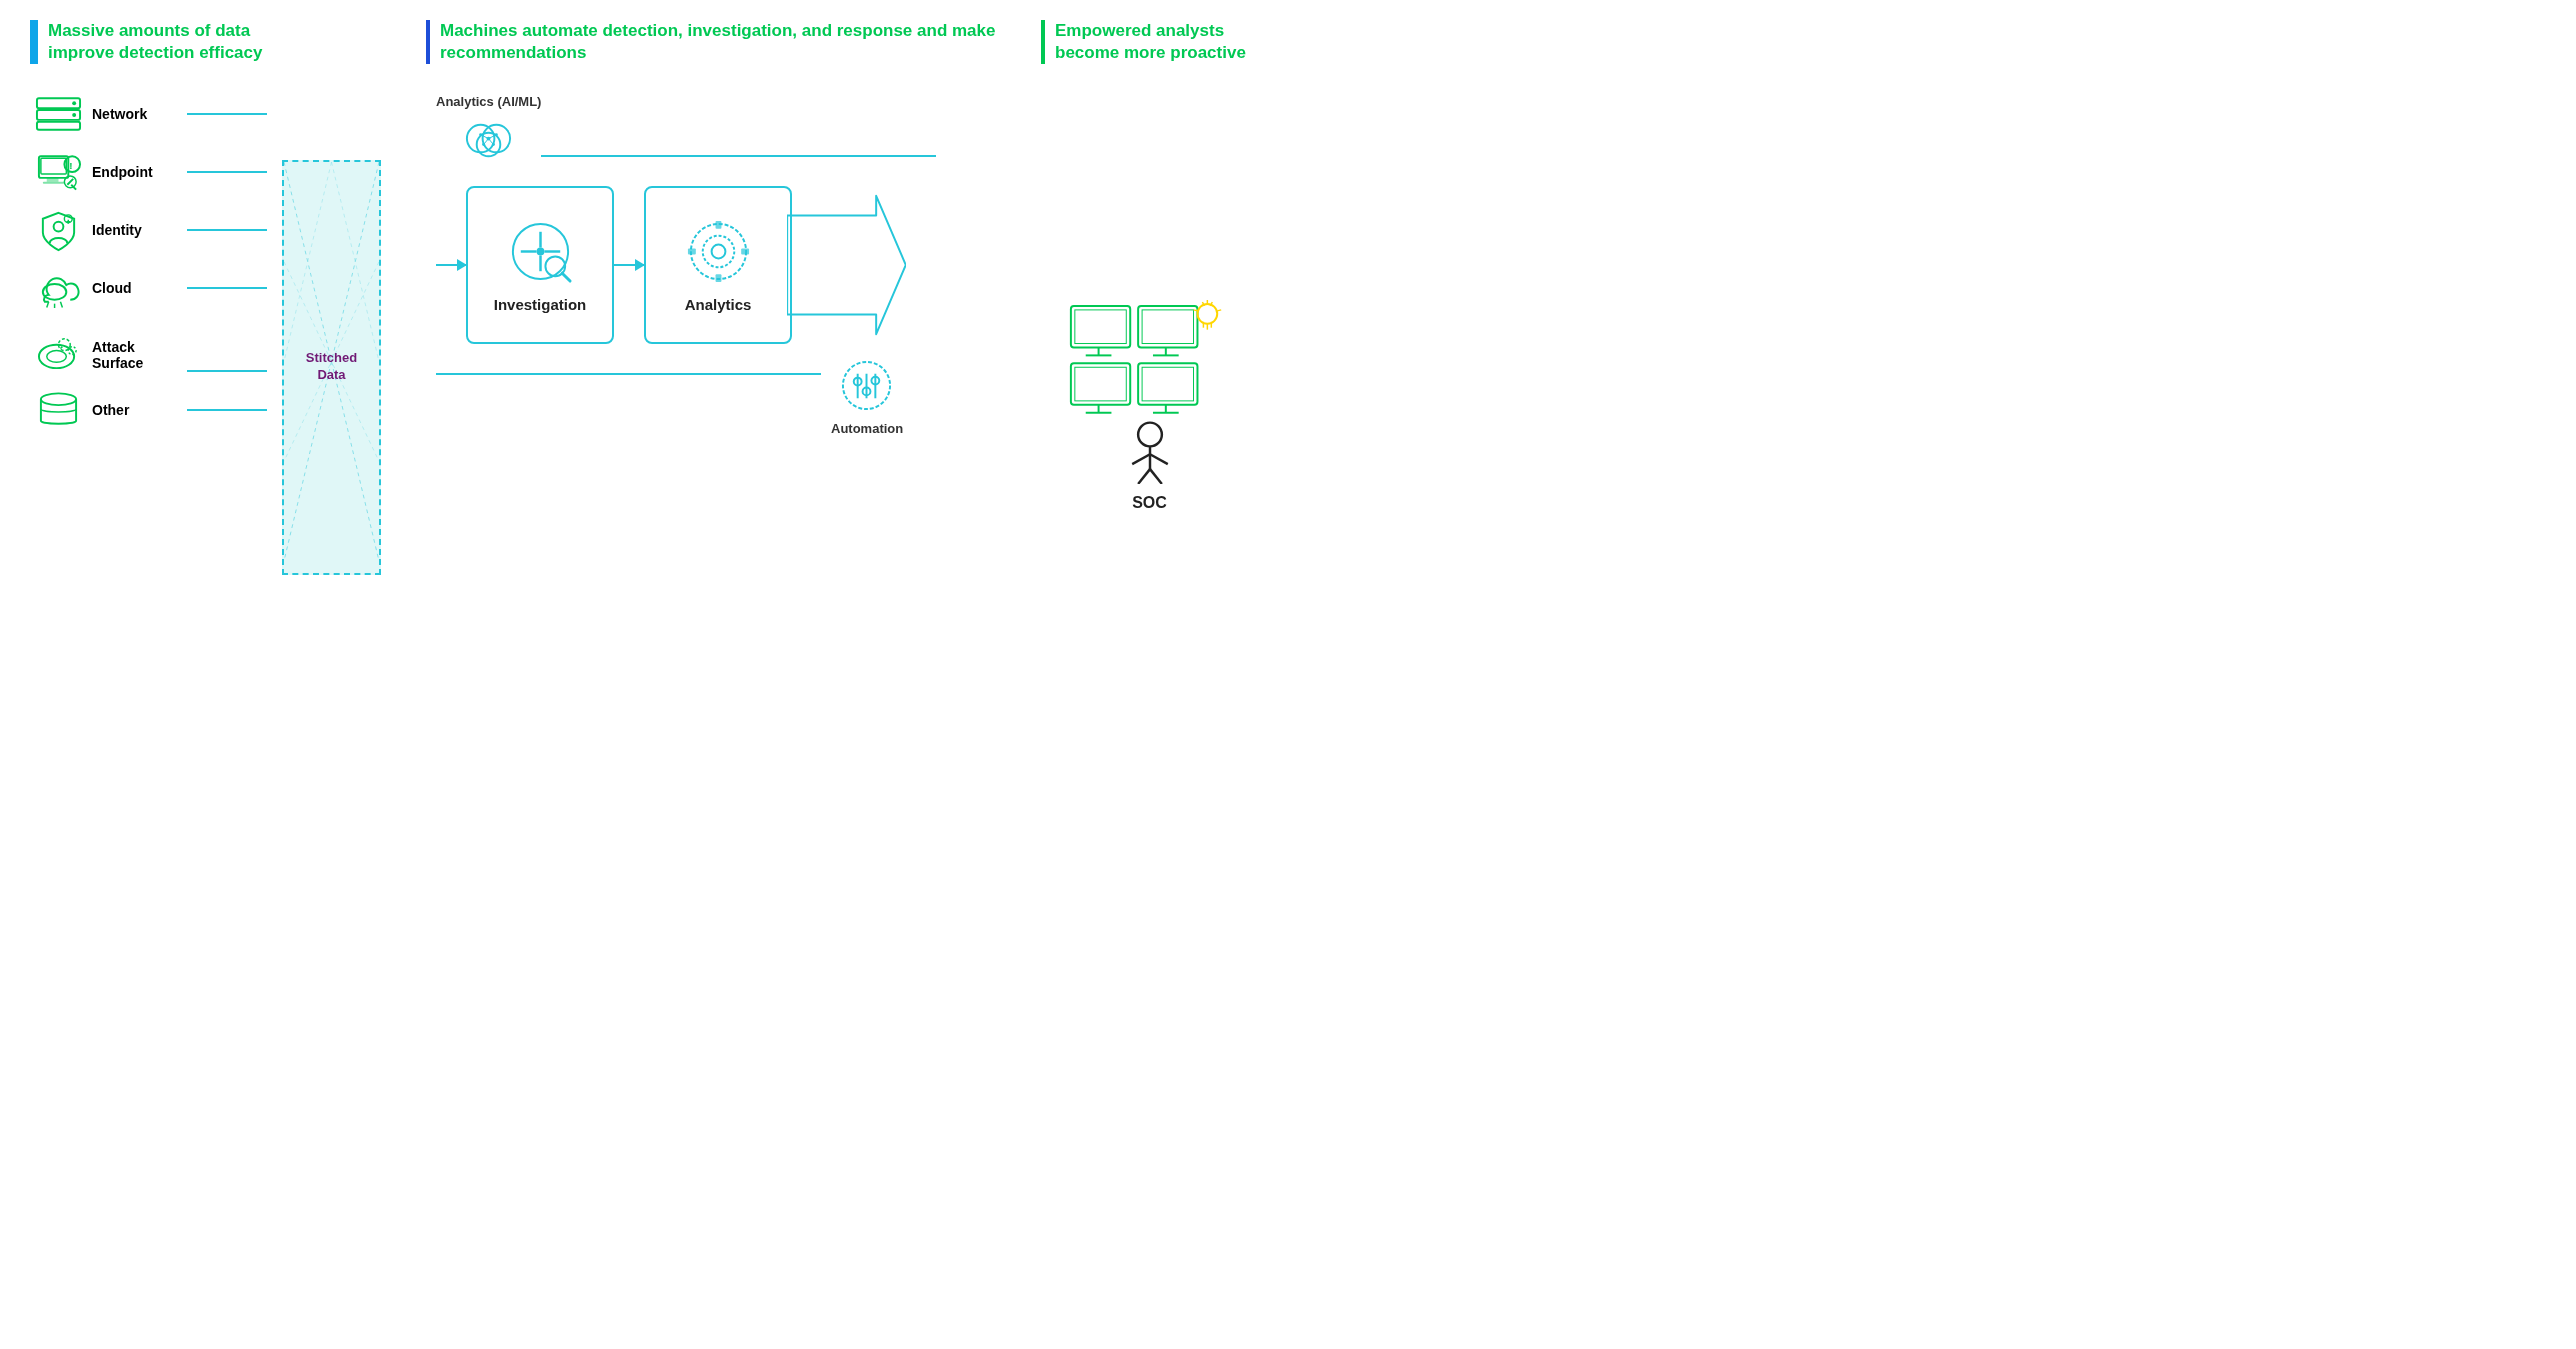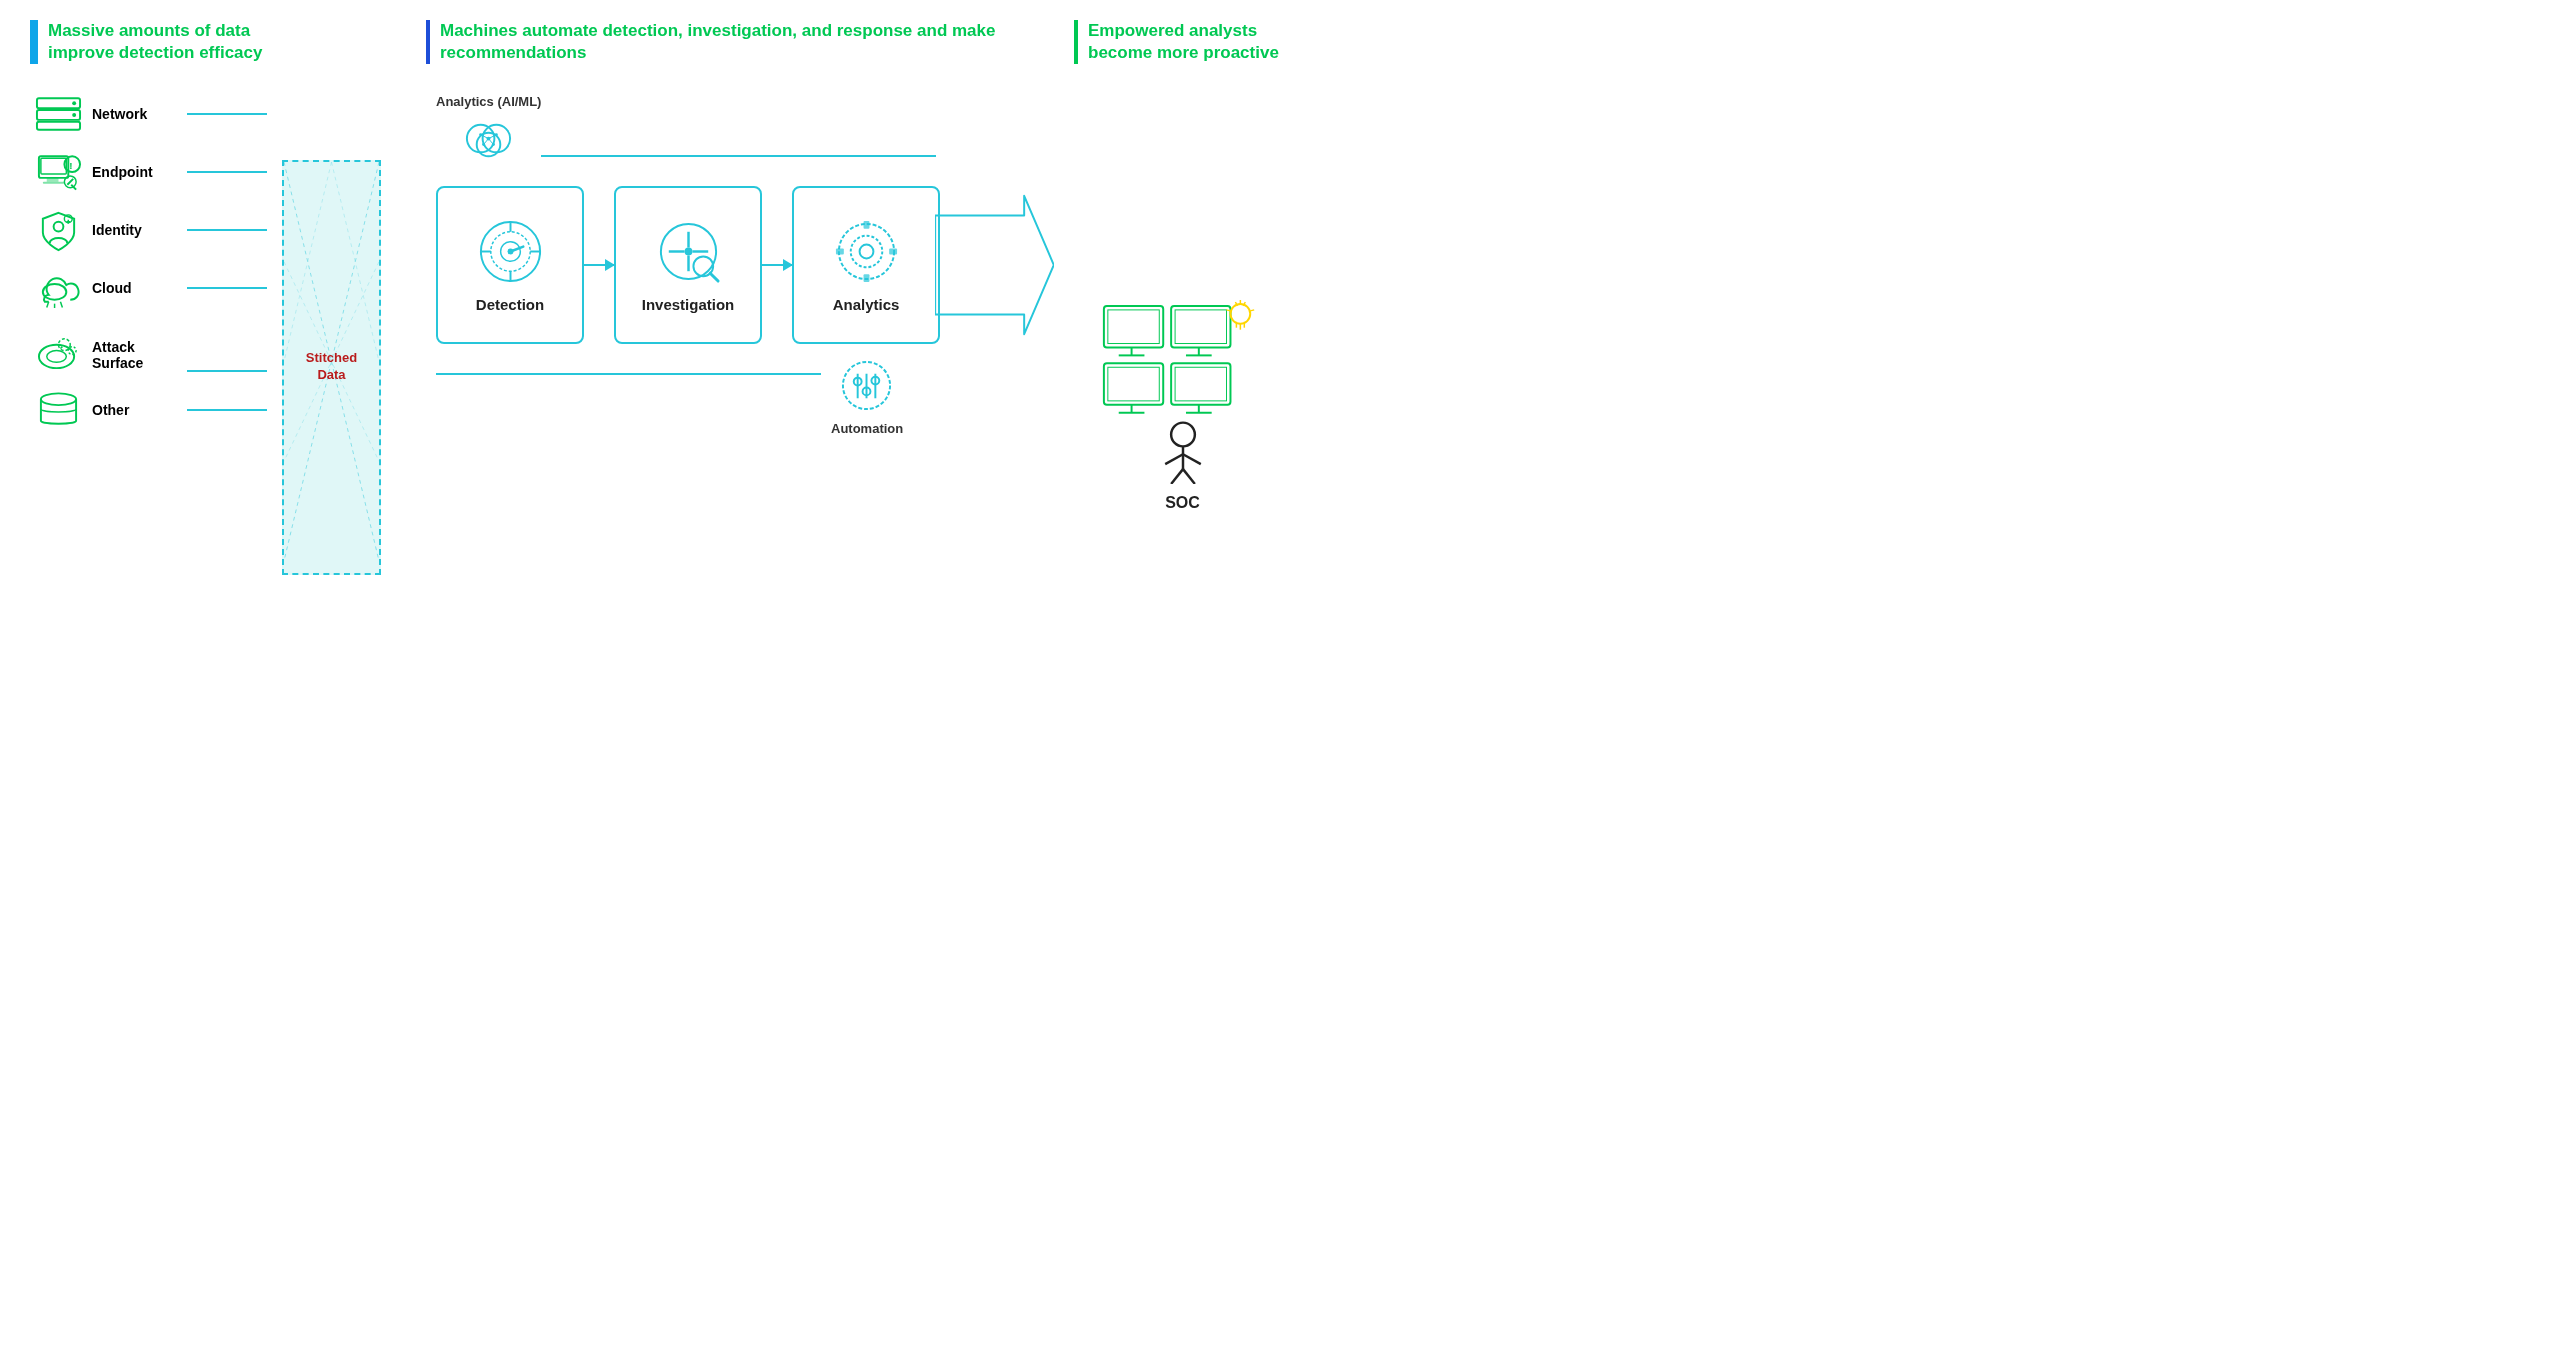--- a/index.html
+++ b/index.html
@@ -83,21 +83,21 @@
       height: 415px;
       display: flex;
       align-items: center;
       justify-content: center;
       position: relative;
       overflow: hidden;
     }
     .stitched-label {
       font-size: 13px;
       font-weight: 700;
-      color: #b91c1c;
+      color: #701a75;
       text-align: center;
       z-index: 2;
       line-height: 1.3;
     }
     .stitched-pattern {
       position: absolute;
       top: 0; left: 0; right: 0; bottom: 0;
       z-index: 1;
       opacity: 0.5;
     }
@@ -338,34 +338,20 @@
           </svg>
         </div>
 
         <svg width="395" height="30" viewBox="0 0 400 30" style="margin-bottom:0; margin-left:0;">
           <line x1="0" y1="15" x2="400" y2="15" stroke="#26c6da" stroke-width="2"></line>
         </svg>
       </div>
 
       <div style="display:flex; align-items:center; padding-left:10px; gap:0; position:relative;">
 
-        <div class="flow-box">
-          <svg width="69" height="69" viewBox="0 0 70 70">
-            <circle cx="35" cy="35" r="30" fill="none" stroke="#26c6da" stroke-width="2"></circle>
-            <circle cx="35" cy="35" r="20" fill="none" stroke="#26c6da" stroke-width="1.5" stroke-dasharray="3,2"></circle>
-            <circle cx="35" cy="35" r="10" fill="none" stroke="#26c6da" stroke-width="1.5"></circle>
-            <line x1="35" y1="5" x2="35" y2="15" stroke="#26c6da" stroke-width="2"></line>
-            <line x1="35" y1="55" x2="35" y2="65" stroke="#26c6da" stroke-width="2"></line>
-            <line x1="5" y1="35" x2="15" y2="35" stroke="#26c6da" stroke-width="2"></line>
-            <line x1="55" y1="35" x2="65" y2="35" stroke="#26c6da" stroke-width="2"></line>
-            <line x1="35" y1="35" x2="48" y2="30" stroke="#26c6da" stroke-width="2.5" stroke-linecap="round"></line>
-            <circle cx="35" cy="35" r="3" fill="#26c6da"></circle>
-          </svg>
-          <div class="flow-box-label">Detection</div>
-        </div>
 
         <div class="flow-arrow" style="width:30px;"></div>
 
         <div class="flow-box">
           <svg width="69" height="69" viewBox="0 0 70 70">
             <circle cx="35" cy="35" r="28" fill="none" stroke="#26c6da" stroke-width="2"></circle>
             <circle cx="35" cy="35" r="4" fill="#26c6da"></circle>
             <line x1="15" y1="35" x2="31" y2="35" stroke="#26c6da" stroke-width="2.5"></line>
             <line x1="39" y1="35" x2="55" y2="35" stroke="#26c6da" stroke-width="2.5"></line>
             <line x1="35" y1="15" x2="35" y2="31" stroke="#26c6da" stroke-width="2.5"></line>

